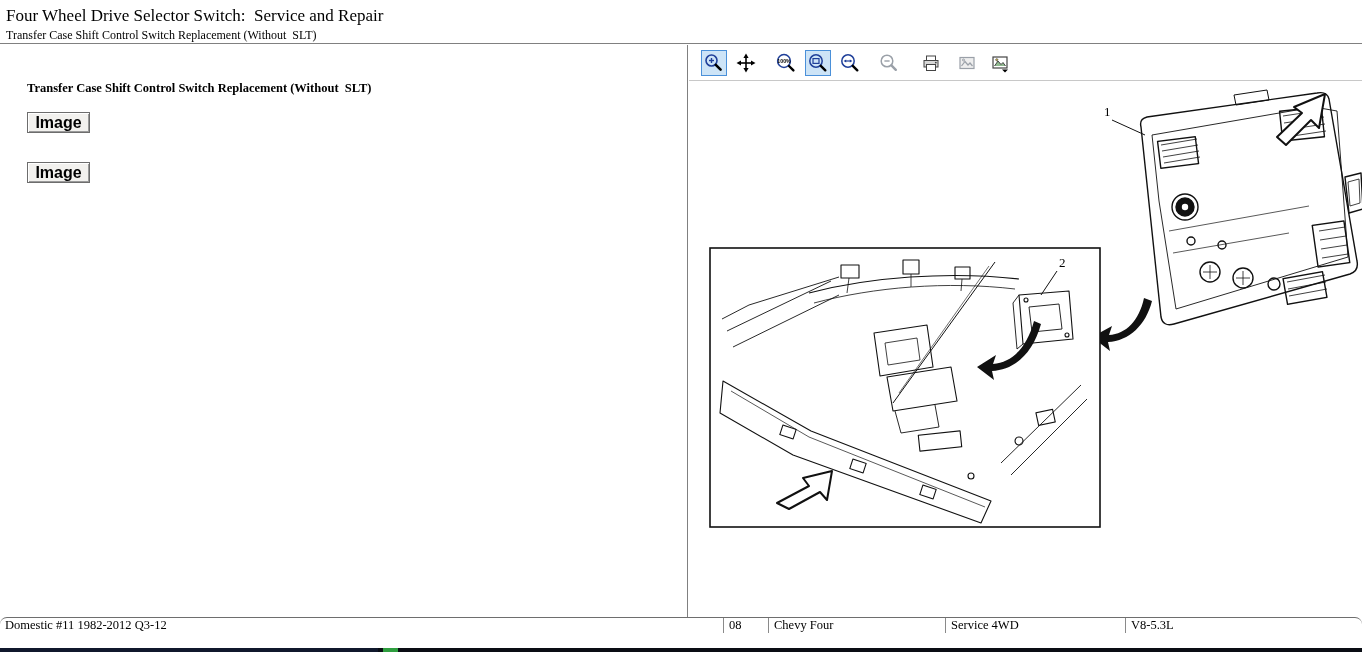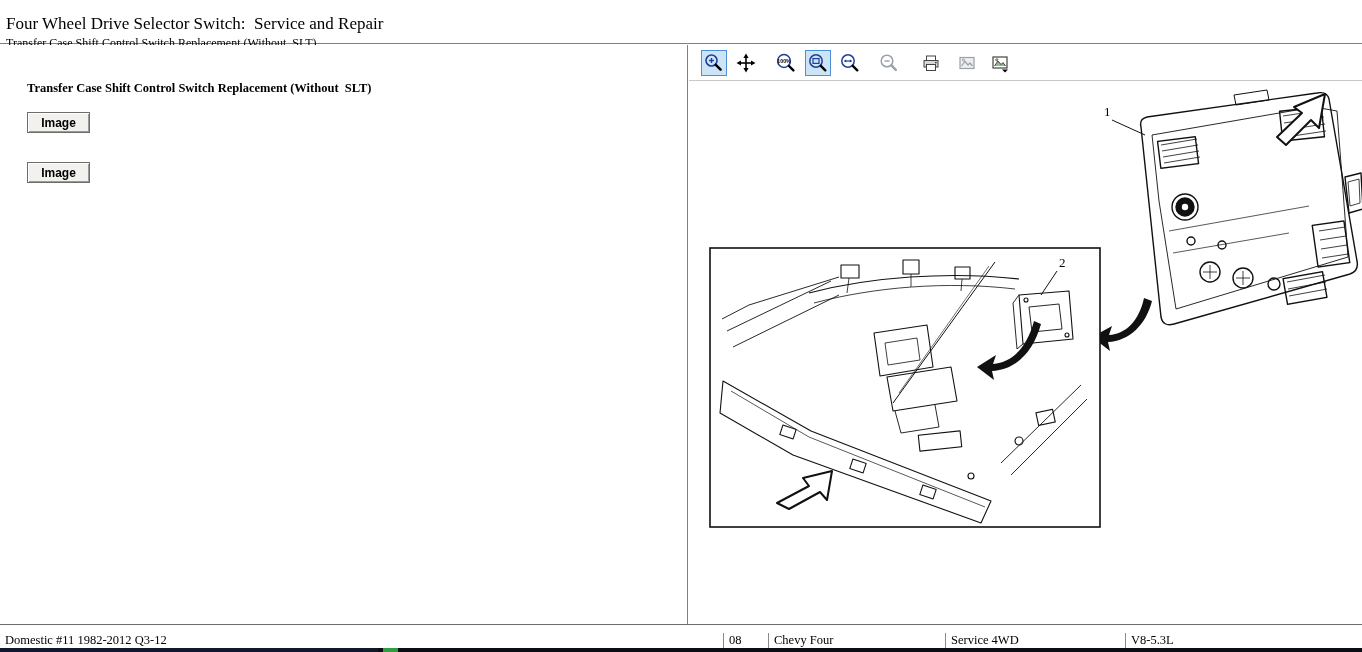--- a/index.html
+++ b/index.html
@@ -2,55 +2,55 @@
 <html><head>
 <meta charset="utf-8">
 <style>
   * { margin:0; padding:0; box-sizing:border-box; }
   html,body { width:1362px; height:652px; background:#fff; overflow:hidden;
               font-family:"Liberation Serif", serif; color:#000; position:relative; }
 
   
   .header { position:absolute; top:0; left:0; width:1362px; height:44px;
             background:#fff; border-bottom:1px solid #808080; }
-  .header .title { font-size:17px; padding:14px 0 0 6px; white-space:pre; }
+  .header .title { font-size:17px; padding:6px 0 0 6px; white-space:pre; }
   .header .subtitle { font-size:12px; padding:2px 0 0 6px; white-space:pre; }
 
   
   .left-panel { position:absolute; top:45px; left:0; width:688px; bottom:22px;
                 background:#fff; border-right:1px solid #808080; }
   .article-heading { position:absolute; top:36px; left:27px; font-weight:bold;
                      font-size:12.5px; white-space:pre; }
   .image-btn { position:absolute; left:27px; width:63px; height:21px;
                background:#f2f1ee; border:1px solid #6d6d6d;
                box-shadow: inset 1px 1px 0 #ffffff, inset -1px -1px 0 #9a9a9a;
-               font-family:"Liberation Sans", sans-serif; font-weight:bold; font-size:12px;
+               font-family:"Liberation Sans", sans-serif; font-weight:bold; font-size:16px;
                display:flex; align-items:center; justify-content:center; cursor:pointer; }
   .image-btn.b1 { top:67px; }
   .image-btn.b2 { top:117px; }
 
   
   .right-panel { position:absolute; top:45px; left:689px; width:673px; bottom:22px; background:#fff; }
   .toolbar { position:absolute; top:0; left:0; right:0; height:36px;
              display:flex; align-items:center; padding-left:12px;
              border-bottom:1px solid #c8c8c8; background:#fff; }
   .tbtn { width:26px; height:26px; display:flex; align-items:center; justify-content:center;
           border:1px solid transparent; background:transparent; cursor:pointer; flex:0 0 auto; }
   .tbtn.selected { background:#cde4f7; border:1px solid #4a90d9; }
   .tbtn.disabled { cursor:default; }
   .g6  { margin-left:6px; }  .g7  { margin-left:7px; }  .g10 { margin-left:10px; }
   .g13 { margin-left:13px; } .g14 { margin-left:14px; } .g16 { margin-left:16px; }
 
   .canvas { position:absolute; top:36px; left:0; width:673px; height:549px; background:#fff; }
   .canvas svg { display:block; }
 
   
-  .statusbar { position:absolute; left:0; right:0; bottom:4px; height:24px;
+  .statusbar { position:absolute; left:0; right:0; bottom:4px; height:31px;
                border-top:1px solid #6e6e6e; background:#fff;
-               display:flex; font-size:12.5px; align-items:flex-end; }
+               display:flex; font-size:12.5px; align-items:flex-start;border-radius:7px; }
   .statusbar .cell { display:flex; align-items:center; padding-left:5px; white-space:nowrap;
                      overflow:hidden; }
   .statusbar .cell + .cell { border-left:1px solid #8a8a8a; }
   .c0 { width:723px; } .c1 { width:45px; } .c2 { width:177px; } .c3 { width:180px; }
   .c4 { flex:1; }
 
   
   .taskbar-strip { position:absolute; left:0; right:0; bottom:0; height:4px; background:#0a0d14; }
   .taskbar-strip .green { position:absolute; left:383px; top:0; width:15px; height:4px; background:#2f9e3f; }
   .taskbar-strip .blue  { position:absolute; left:0; top:0; width:378px; height:4px; background:#10182c; }

